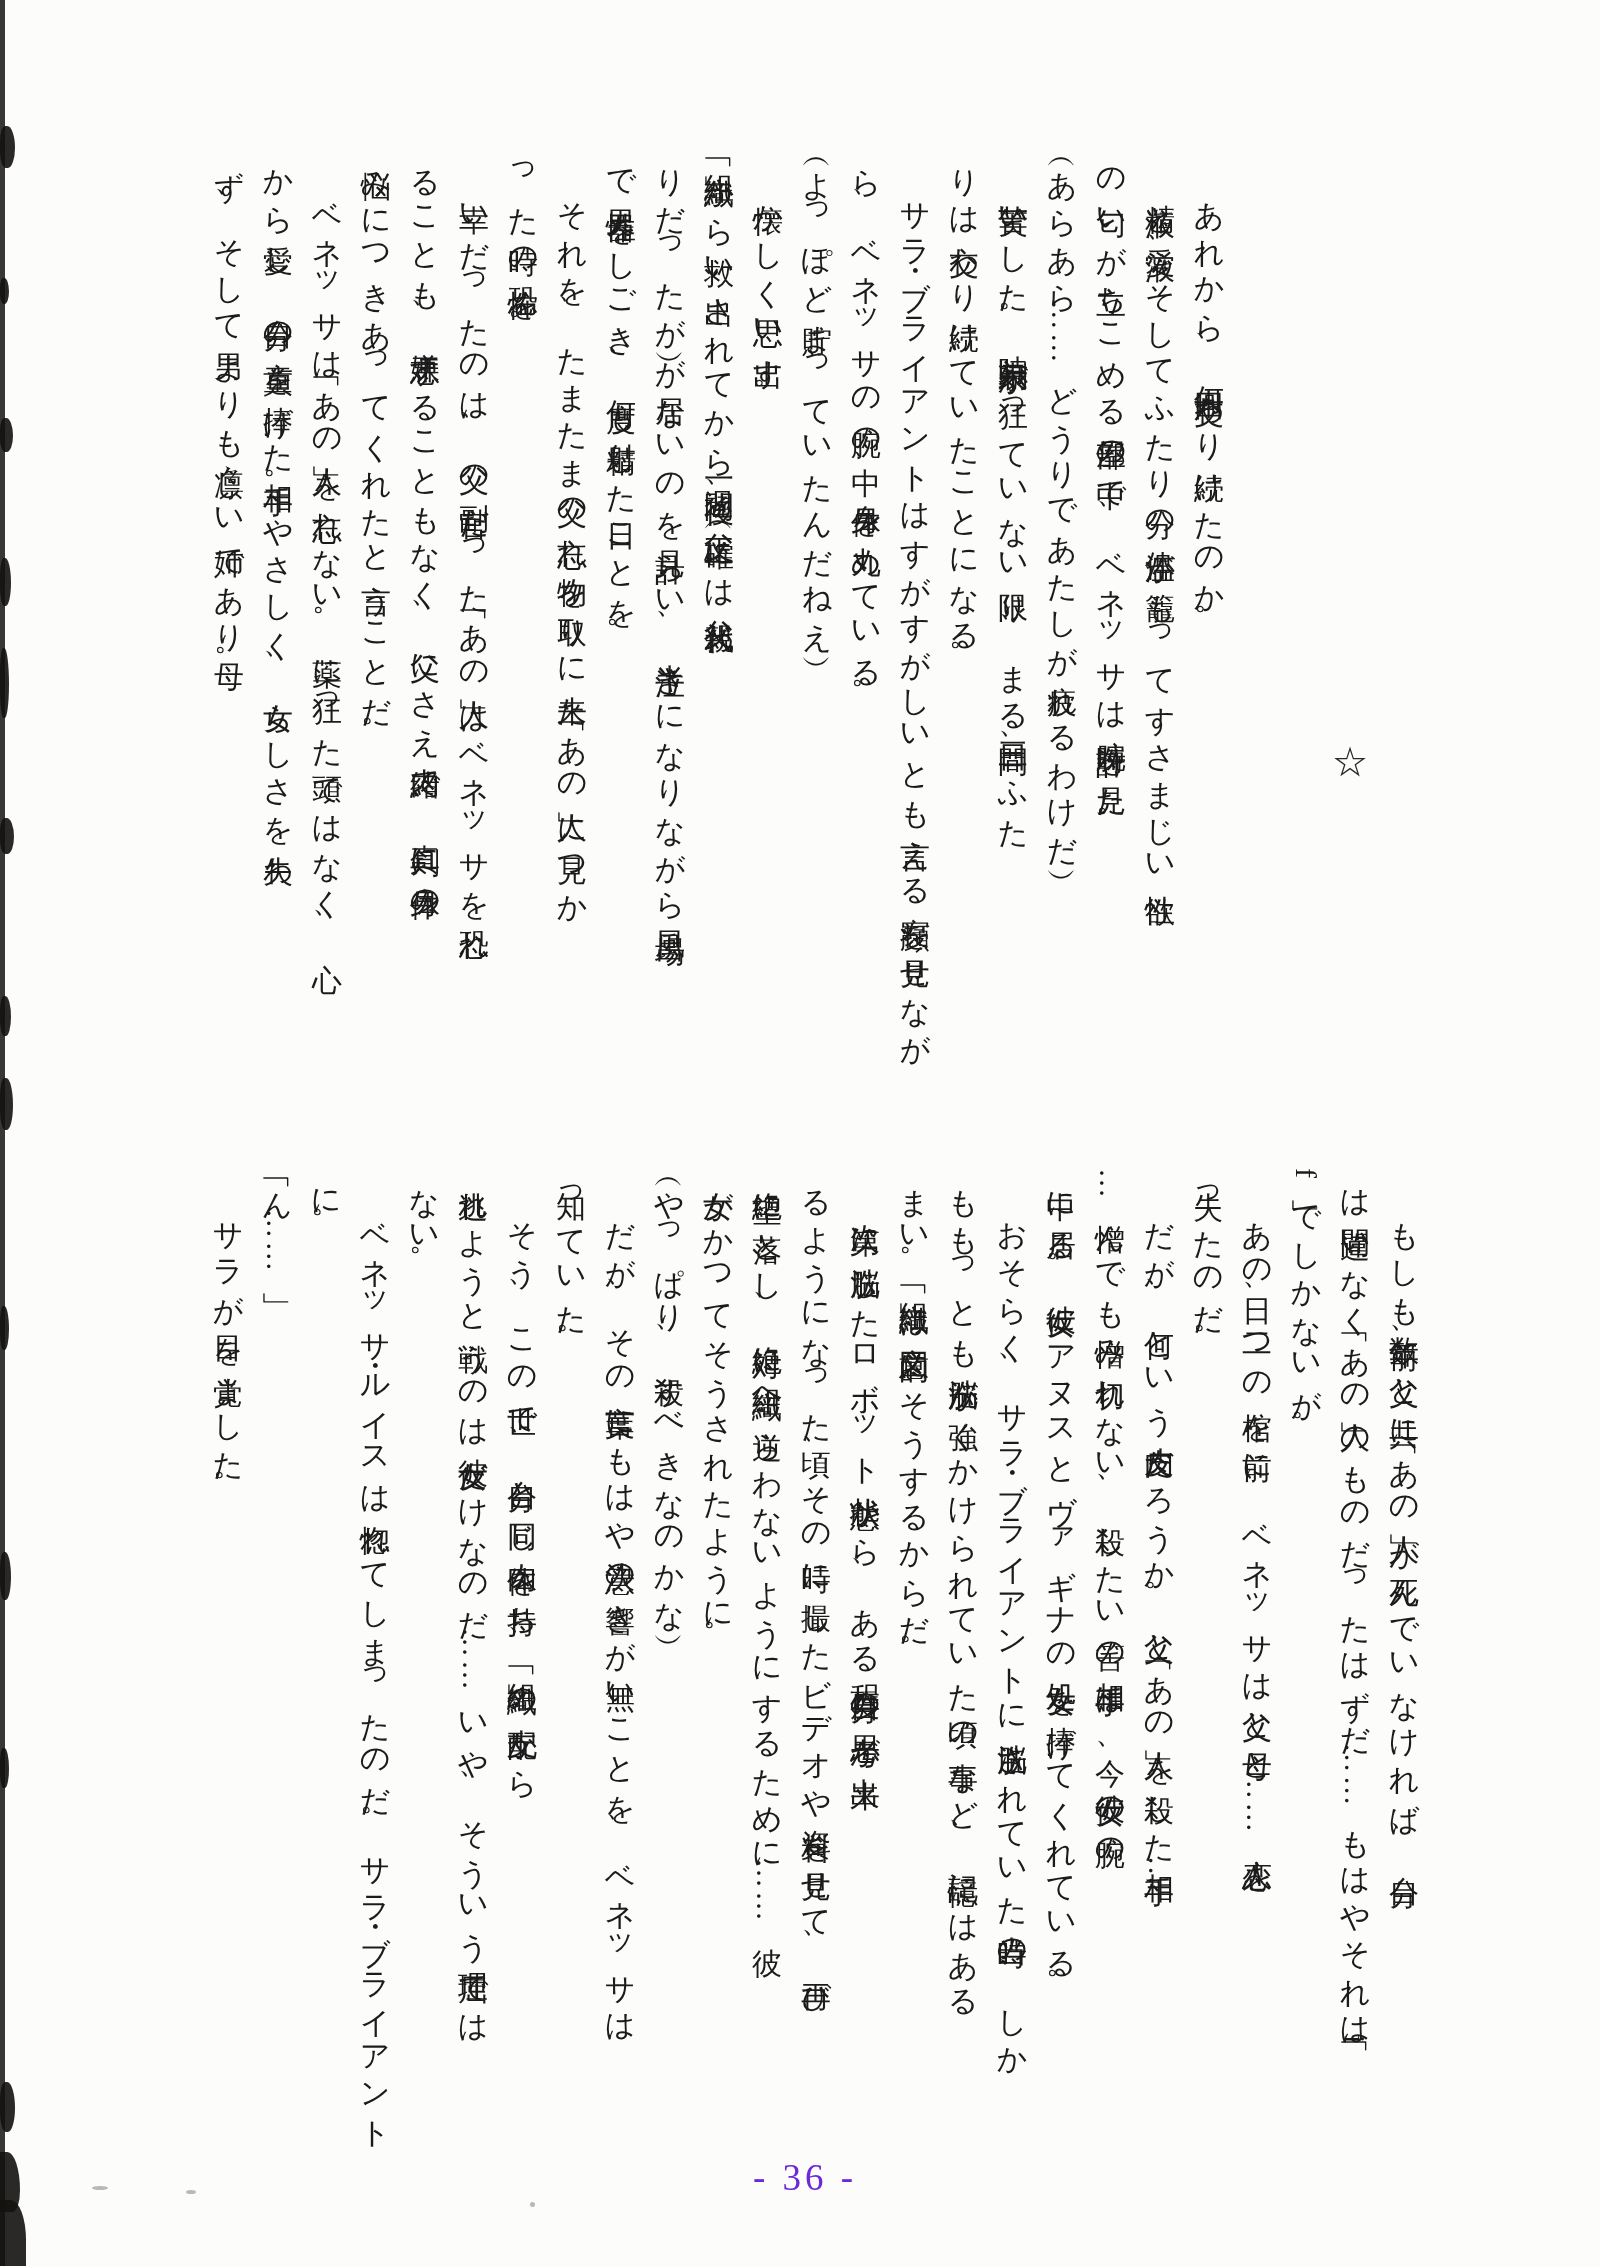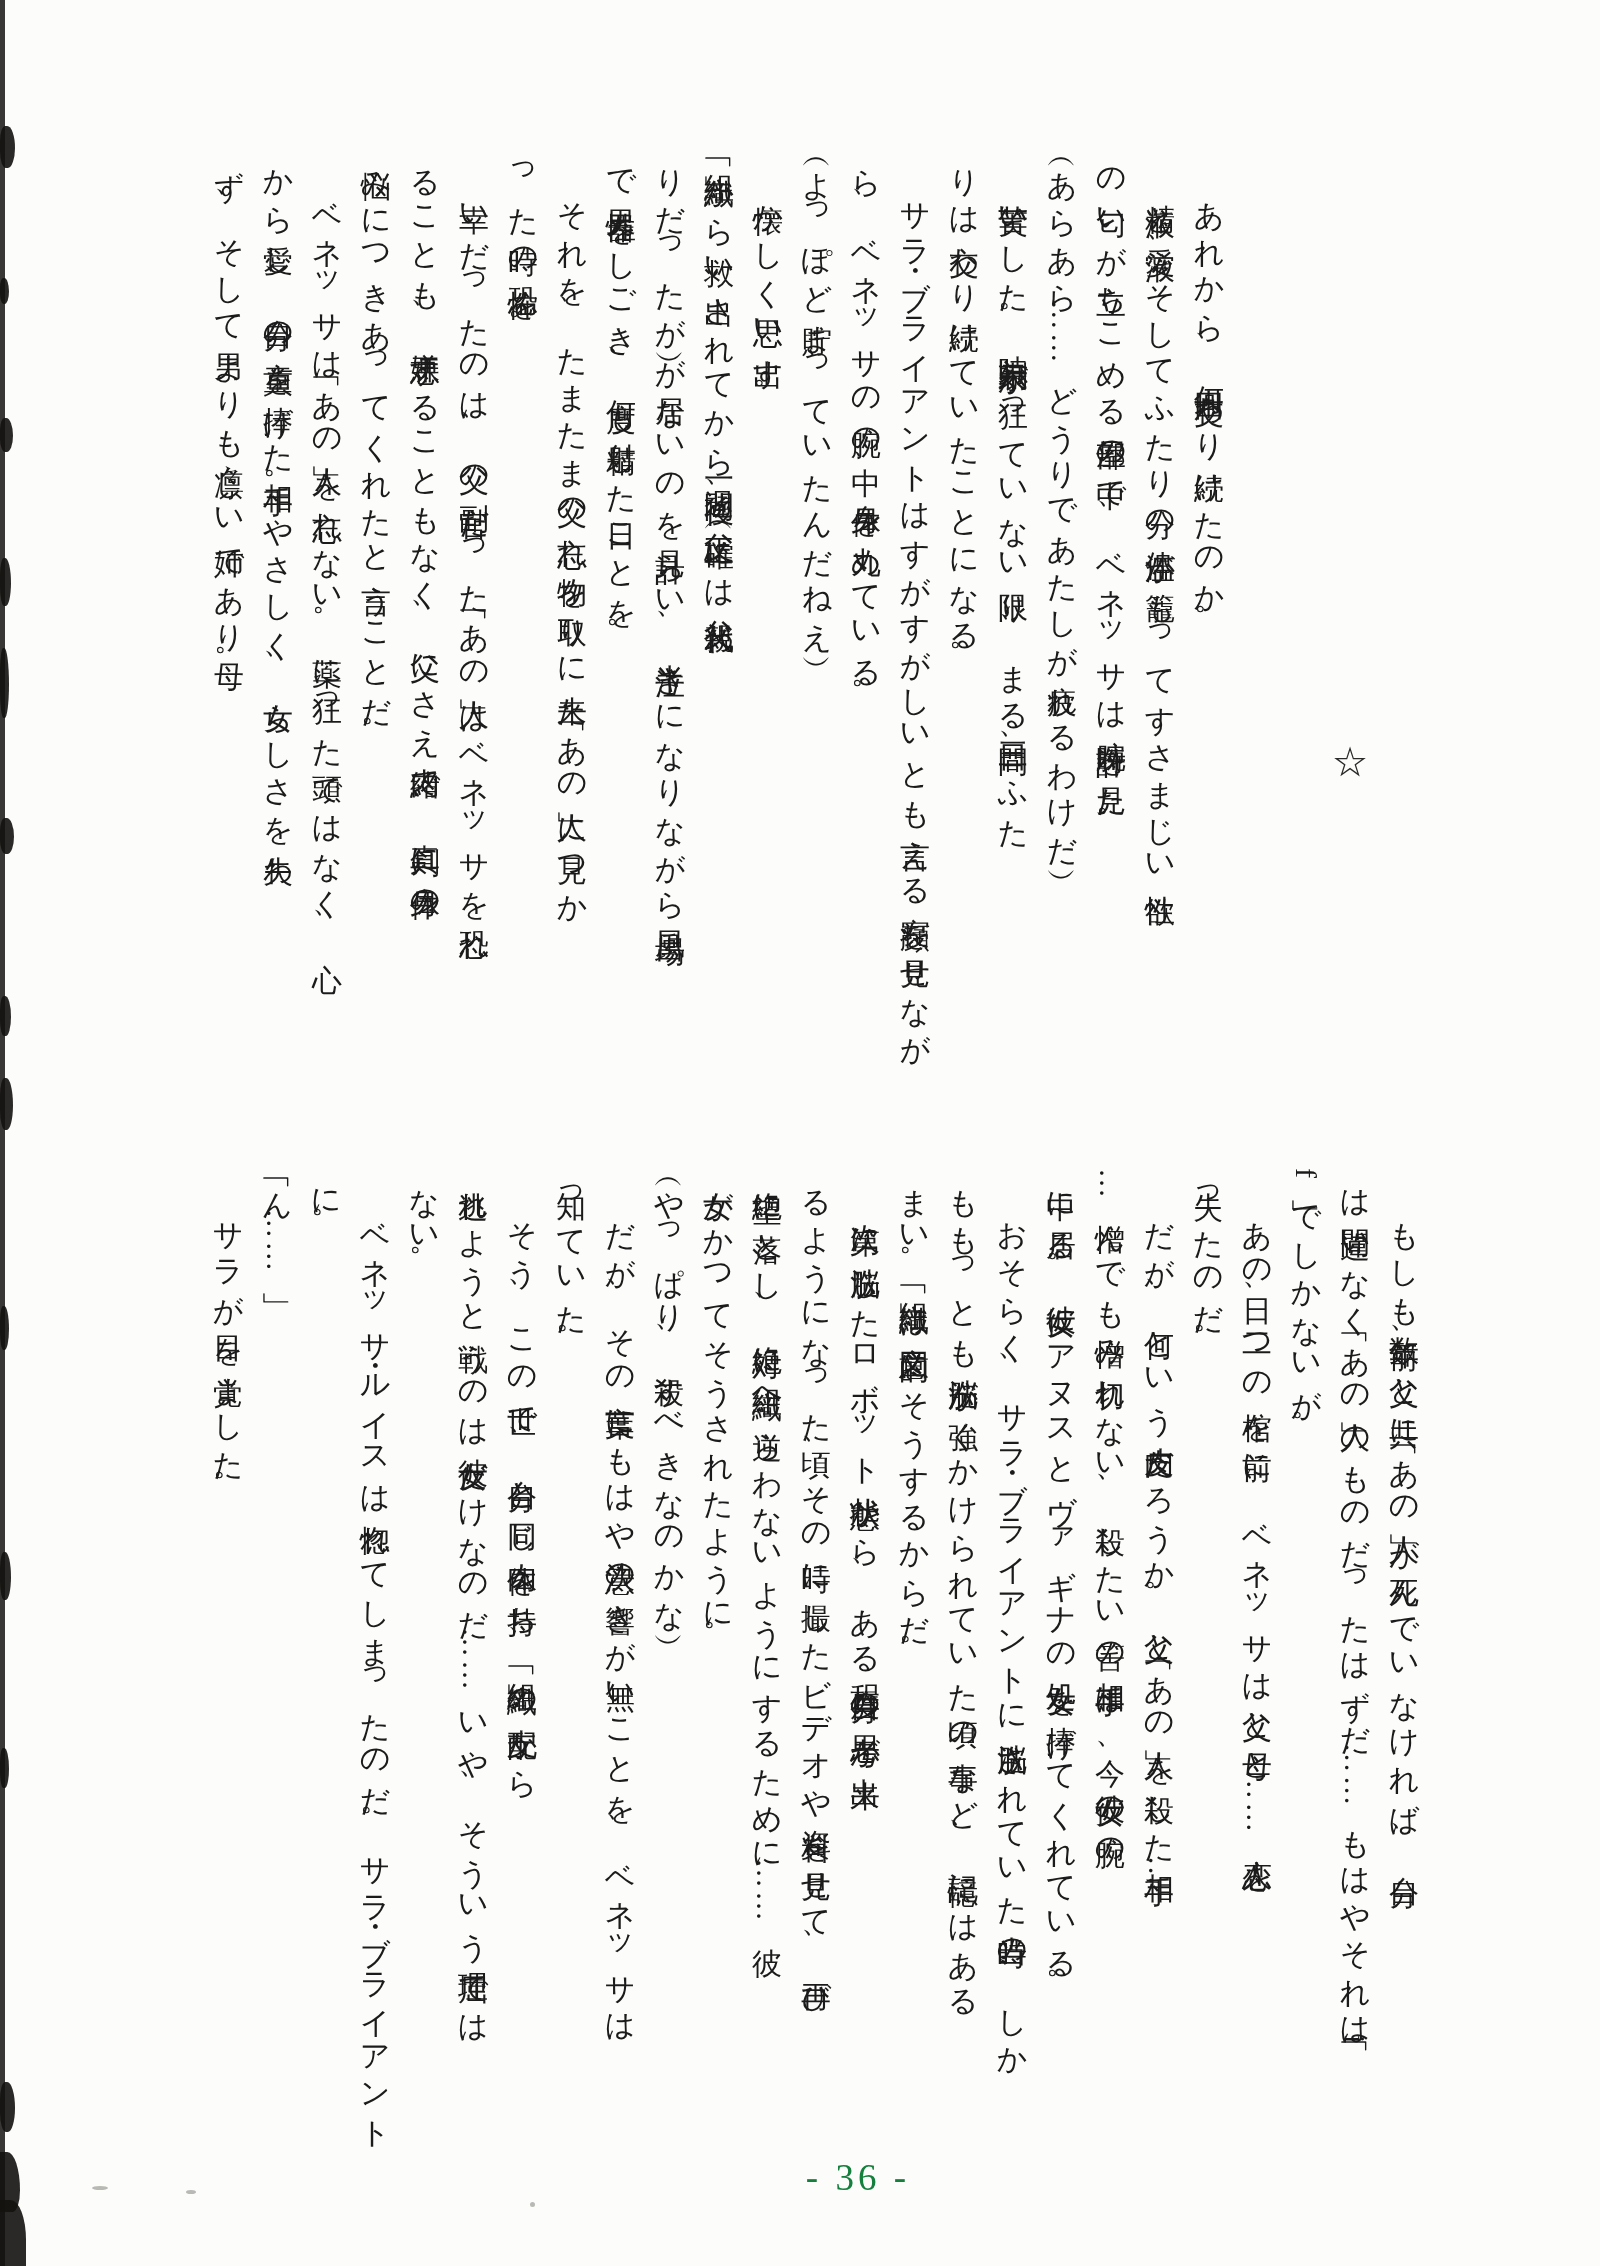--- a/index.html
+++ b/index.html
@@ -24,21 +24,21 @@
   }
   .vblock .vline{display:block;}
   #top-block{left:205px;top:148px;width:1029px;height:985px;}
   #bottom-block{left:204px;top:1168px;width:1225px;height:990px;}
   #divider-star{
     position:absolute;left:1332px;top:744px;
     font-size:36px;line-height:36px;color:#2a2a2a;
   }
   #page-number{
     position:absolute;left:700px;top:2156px;width:210px;
-    text-align:right;font-size:37px;letter-spacing:4px;color:#15803d;
+    text-align:center;font-size:37px;letter-spacing:4px;color:#6d28d9;
   }
   
   .scan-edge{
     position:absolute;left:0;top:0;width:5px;height:2266px;
     background:#161412;opacity:.85;
   }
   .blob{
     position:absolute;display:block;background:#14120f;
     border-radius:40% 60% 55% 45%;opacity:.9;
   }

